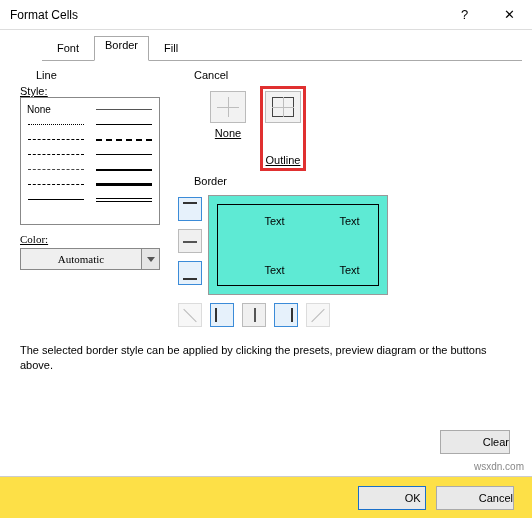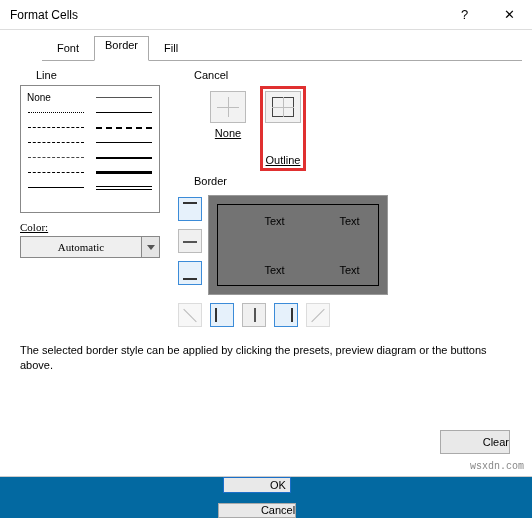--- a/index.html
+++ b/index.html
@@ -164,21 +164,21 @@
     .ico-mid::before { content:""; position:absolute; top:50%; left:0; right:0; border-top:2px solid #555; }
     .ico-bot::before { content:""; position:absolute; bottom:0; left:0; right:0; border-top:2px solid #333; }
     .ico-diag1::before { content:""; position:absolute; width:18px; border-top:1.5px solid #777; top:50%; left:-2px; transform:rotate(45deg); }
     .ico-left::before { content:""; position:absolute; left:0; top:0; bottom:0; border-left:2px solid #333; }
     .ico-vmid::before { content:""; position:absolute; left:50%; top:0; bottom:0; border-left:2px solid #555; }
     .ico-right::before { content:""; position:absolute; right:0; top:0; bottom:0; border-left:2px solid #333; }
     .ico-diag2::before { content:""; position:absolute; width:18px; border-top:1.5px solid #777; top:50%; left:-2px; transform:rotate(-45deg); }
     .preview-box {
       border: 1px solid #999;
       width: 180px; height: 100px;
-      background: #737373;
+      background: #5eead4;
       position: relative;
       margin-top: 4px;
       display: grid;
       grid-template-columns: 1fr 1fr;
       grid-template-rows: 1fr 1fr;
       padding-left: 28px;
     }
     .pcell {
       display: flex; align-items: center; justify-content: center;
       font-size: 11px;
@@ -202,28 +202,28 @@
       border: 1px solid #aaa;
       background: #e9e9e9;
       font-size: 11px;
       display: inline-flex; align-items: center; justify-content: center; padding-left: 42px;
     }
     .btn.primary { border: 1.5px solid #1a6fc9; background: #e9e9e9; }
     .footer {
       position: absolute;
       left: 0; right: 0; bottom: 0;
       border-top: 1px solid #ccc;
-      background: #0369a1;
+      background: #fde047;
       height: 42px;
       display: flex; align-items: center; justify-content: flex-end;
-      gap: 10px; padding-right: 18px; flex-direction: column;
+      gap: 10px; padding-right: 18px;
     }
     .watermark {
       position: absolute; right: 8px; bottom: 46px;
-      font-size: 10px; color: #888; font-family: Liberation Mono, monospace;
+      font-size: 10px; color: #888;
     }
     .u { text-decoration: underline; }
   </style>
 </head>
 <body>
 
 <div class="titlebar">
   <span class="title">Format Cells</span>
   <span class="spacer"></span>
   <div class="tbtn">?</div>
@@ -233,20 +233,21 @@
 <div class="tabs">
   <div class="tab">Font</div>
   <div class="tab active tab-hl">Border</div>
   <div class="tab">Fill</div>
   <div class="tab-line"></div>
 </div>
 
 <div class="body">
   <div class="col-left">
     <div class="group-label">Line</div>
+    <div class="style-label"><span class="u">Style:</span></div>
     <div class="style-box">
       <div class="style-col">
         <div class="swatch">
             <span class="ln-none">None</span>
           </div>
         <div class="swatch">
             <div class="ln ln-dot1"></div>
           </div>
         <div class="swatch">
             <div class="ln ln-dot2"></div>

